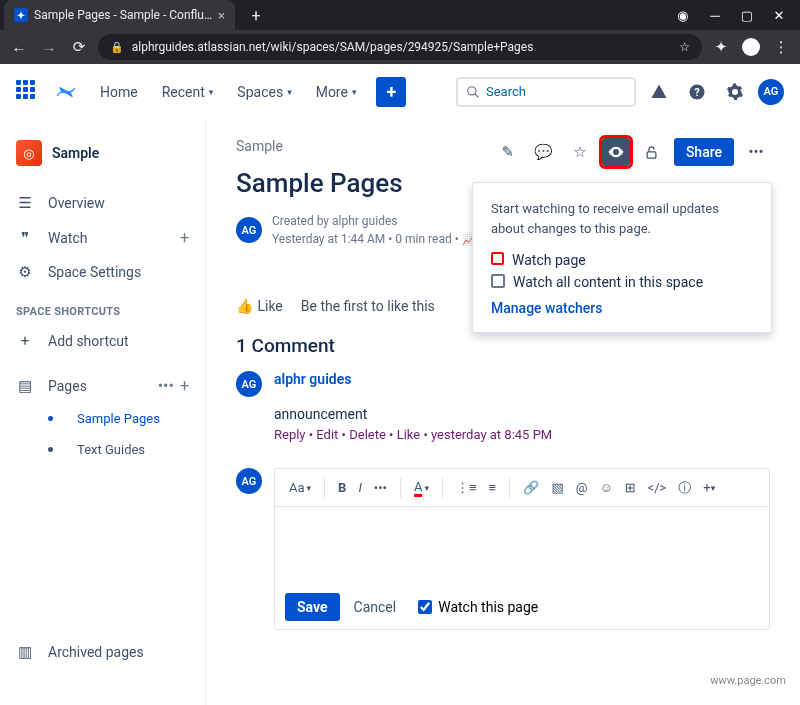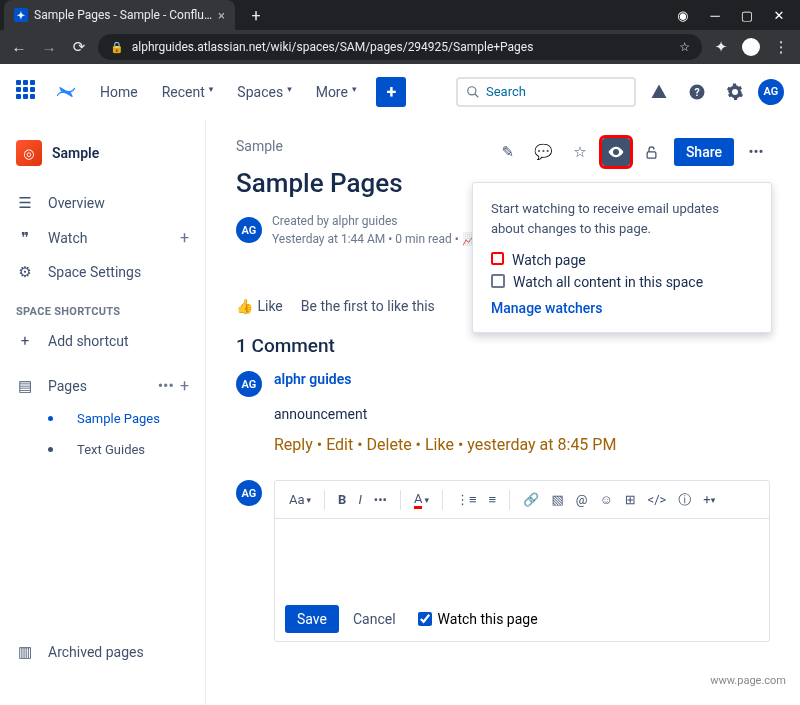--- a/index.html
+++ b/index.html
@@ -16,21 +16,21 @@
 .addrbar{height:34px;display:flex;align-items:center;padding:0 8px;gap:8px;background:#35363a}
 .navbtn{width:22px;height:22px;display:flex;align-items:center;justify-content:center;color:#9aa0a6;font-size:15px}
 .navbtn.on{color:#e8eaed}
 .urlbox{flex:1;background:#202124;border-radius:20px;height:26px;display:flex;align-items:center;padding:0 12px;font-size:12px;color:#e8eaed;gap:8px}
 .urlbox .lock{font-size:11px}
 .app{display:flex;flex-direction:column;height:641px;background:#fff}
 .topnav{height:56px;display:flex;align-items:center;padding:0 16px;gap:8px;border-bottom:1px solid #fff}
 .apps-icon{width:24px;height:24px;display:grid;grid-template-columns:repeat(3,5px);grid-template-rows:repeat(3,5px);gap:2px}
 .apps-icon i{background:#0052cc;border-radius:1px}
 .logo-c{width:20px;height:20px;color:#0052cc;font-weight:900;font-size:18px;margin:0 8px}
-.navlink{color:#42526e;font-size:14px;padding:6px 8px;display:flex;align-items:flex-start;gap:4px}
+.navlink{color:#42526e;font-size:14px;padding:6px 8px;display:flex;align-items:center;gap:4px}
 .navlink .chev{font-size:9px}
 .create{width:30px;height:30px;background:#0052cc;color:#fff;border-radius:3px;display:flex;align-items:center;justify-content:center;font-size:18px;font-weight:bold;margin-left:4px}
 .spacer{flex:1}
 .search{width:180px;height:30px;border:2px solid #dfe1e6;border-radius:4px;display:flex;align-items:center;padding:0 8px;color:#0369a1;font-size:13px;gap:6px}
 .topicon{width:30px;height:30px;display:flex;align-items:center;justify-content:center;color:#42526e;font-size:16px}
 .avatar{width:26px;height:26px;border-radius:50%;background:#0052cc;color:#fff;display:flex;align-items:center;justify-content:center;font-size:11px;font-weight:600}
 .body{display:flex;height:585px}
 .sidebar{width:206px;border-right:1px solid #ebecf0;padding:12px 0;overflow:hidden}
 .space-hdr{display:flex;align-items:center;padding:8px 16px;gap:10px}
 .space-ico{width:26px;height:26px;border-radius:4px;background:linear-gradient(135deg,#ff5630,#de350b);display:flex;align-items:center;justify-content:center;color:#fff;font-size:13px}
@@ -52,29 +52,29 @@
 .ptitle{font-size:26px;font-weight:500;color:#172b4d;margin-top:14px}
 .byline{display:flex;align-items:center;gap:10px;margin-top:14px}
 .byline .txt{font-size:12px;color:#6b778c;line-height:1.5}
 .likes{display:flex;align-items:center;gap:18px;margin-top:50px;font-size:14px;color:#42526e}
 .likes .lk{color:#42526e;display:flex;align-items:center;gap:4px}
 .comments-h{font-size:19px;font-weight:500;color:#172b4d;margin-top:20px}
 .comment{display:flex;gap:12px;margin-top:14px}
 .c-body{font-size:14px}
 .c-author{color:#0052cc;font-weight:600}
 .c-text{color:#172b4d;margin-top:19px}
-.c-acts{color:#a16207;font-size:16px;margin-top:13px}
+.c-acts{color:#701a75;font-size:13px;margin-top:5px}
 .editor{display:flex;gap:12px;margin-top:26px}
 .ed-box{flex:1;border:1px solid #dfe1e6;border-radius:3px}
 .ed-toolbar{height:38px;border-bottom:1px solid #dfe1e6;display:flex;align-items:center;padding:0 10px;gap:4px;color:#42526e;font-size:13px}
 .ed-toolbar .sep{width:1px;height:20px;background:#dfe1e6;margin:0 5px}
 .ed-toolbar .tb{padding:3px 4px;display:flex;align-items:center}
 .ed-area{height:78px}
 .ed-foot{display:flex;align-items:center;gap:14px;padding:8px 10px}
-.save{background:#0052cc;color:#fff;padding:6px 12px;border-radius:3px;font-size:14px;font-weight:400}
+.save{background:#0052cc;color:#fff;padding:6px 12px;border-radius:3px;font-size:14px;font-weight:700}
 .cancel{color:#42526e;font-size:14px}
 .chk{display:flex;align-items:center;gap:6px;font-size:14px;margin-left:8px}
 .chk input{accent-color:#0052cc;width:14px;height:14px}
 .popover{position:absolute;top:44px;right:-2px;width:300px;background:#fff;border:1px solid #dfe1e6;border-radius:3px;box-shadow:0 4px 8px rgba(9,30,66,.2);padding:16px 18px;z-index:5}
 .pop-title{font-size:19px;color:#172b4d;margin-bottom:8px}
 .pop-desc{font-size:13px;color:#42526e;line-height:1.5;margin-bottom:14px}
 .pop-opt{display:flex;gap:8px;font-size:14px;color:#172b4d;margin-bottom:6px}
 .pop-opt .cbx{width:14px;height:14px;border:2px solid #6b778c;border-radius:2px}
 .pop-opt.hl .cbx{border:2px solid red;width:13px;height:13px}
 .pop-link{color:#0052cc;font-size:14px;font-weight:500;margin-top:10px;display:block}

